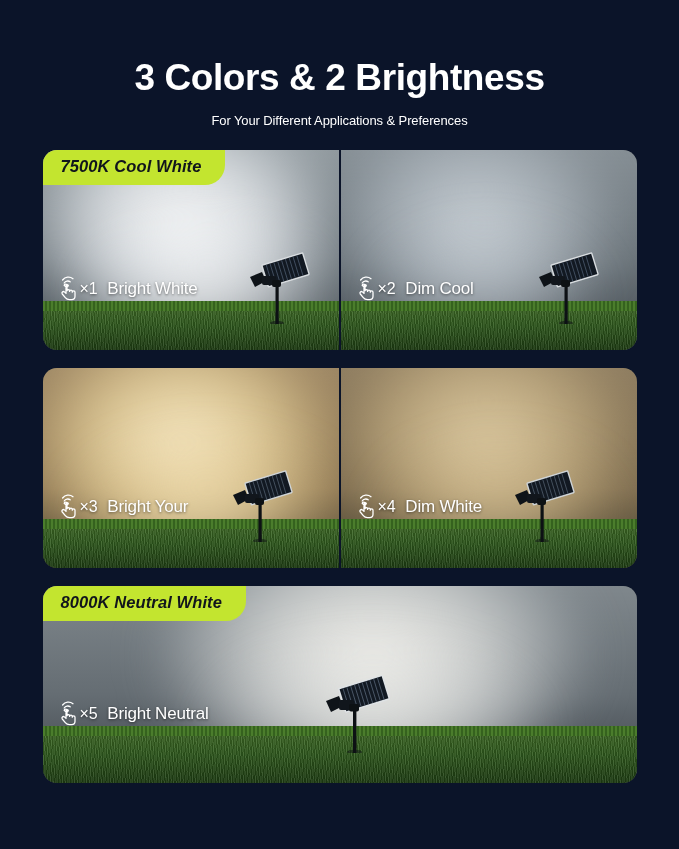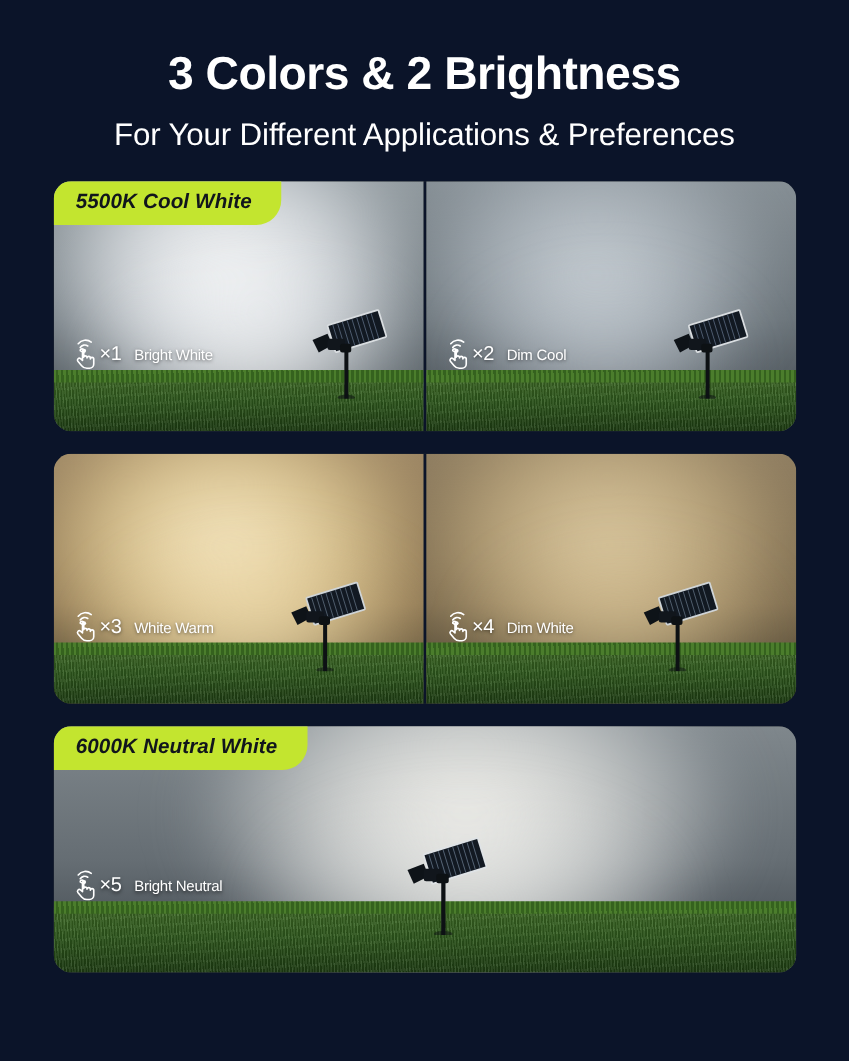--- a/index.html
+++ b/index.html
@@ -8,33 +8,33 @@
     width: 679px;
     height: 849px;
     background: #0b1429;
     font-family: "Liberation Sans", sans-serif;
     overflow: hidden;
     position: relative;
   }
 
   
   .header {
-    padding-top: 39px;
+    padding-top: 58px;
     text-align: center;
   }
   .title {
     color: #ffffff;
     font-size: 37px;
     font-weight: bold;
     letter-spacing: -0.4px;
     line-height: 1.1;
   }
   .subtitle {
     color: #ffffff;
-    font-size: 25px;
+    font-size: 13px;
     font-weight: normal;
     margin-top: 14px;
     letter-spacing: -0.1px;
   }
 
   
   .rows { margin-top: 22px; }
 
   .row {
     position: relative;
@@ -126,21 +126,21 @@
   }
   .caption.neutral-cap { bottom: 56px; }
   .tap-icon { width: 22px; height: 26px; flex: none; }
   .tap-count {
     font-size: 16px;
     font-weight: normal;
     margin-left: 1px;
     letter-spacing: -0.2px;
   }
   .cap-text {
-    font-size: 12px;
+    font-size: 17px;
     font-weight: normal;
     margin-left: 10px;
     letter-spacing: -0.2px;
   }
 </style>
 </head>
 <body>
 
 <div class="header">
   <div class="title">3 Colors &amp; 2 Brightness</div>
@@ -233,21 +233,21 @@
               <path d="M5.6 4.0 a7.4 7.4 0 0 1 10.4 -1.3"></path>
             </g>
             <circle cx="10.2" cy="9.6" r="1.7" fill="#ffffff"></circle>
             <path d="M9.0 10.6 L9.0 17.4 L7.4 15.9 a1.5 1.5 0 0 0 -2.1 2.1 l3.0 3.6 a5.4 5.4 0 0 0 4.2 2.0 h2.1 a3.4 3.4 0 0 0 3.4 -3.4 v-4.0 a1.35 1.35 0 0 0 -2.7 0 v-0.8 a1.35 1.35 0 0 0 -2.7 0 v-0.7 a1.35 1.35 0 0 0 -2.6 0 v-5.2 a1.4 1.4 0 0 0 -2.8 0 z" fill="none" stroke="#ffffff" stroke-width="1.3" stroke-linejoin="round"></path>
           </svg>
           <span class="tap-count">×2</span>
           <span class="cap-text">Dim Cool</span>
         </div>
       </div>
     </div>
-    <div class="badge">5500K Cool White</div>
+    <div class="badge">7500K Cool White</div>
   </div>
 
   <div class="row">
     <div class="panes">
 
       <div class="pane">
         <div class="scene sky-warm-bright">
           <div class="glow" style="width:310px;height:240px;left:-15px;top:-45px;background:radial-gradient(ellipse at center,rgba(253,240,206,.97) 0%,rgba(247,226,170,.74) 38%,rgba(226,196,132,.30) 67%,rgba(190,160,100,0) 100%);"></div>
           <div class="glow" style="width:260px;height:150px;left:35px;top:75px;background:radial-gradient(ellipse at center,rgba(250,232,186,.52) 0%,rgba(230,200,140,.18) 58%,rgba(200,170,110,0) 100%);"></div>
         </div>
@@ -279,21 +279,21 @@
         <div class="caption">
           <svg class="tap-icon" viewBox="0 0 22 26">
             <g fill="none" stroke="#ffffff" stroke-width="1.3" stroke-linecap="round">
               <path d="M7.2 7.0 a4.2 4.2 0 0 1 6.0 -1.2"></path>
               <path d="M5.6 4.0 a7.4 7.4 0 0 1 10.4 -1.3"></path>
             </g>
             <circle cx="10.2" cy="9.6" r="1.7" fill="#ffffff"></circle>
             <path d="M9.0 10.6 L9.0 17.4 L7.4 15.9 a1.5 1.5 0 0 0 -2.1 2.1 l3.0 3.6 a5.4 5.4 0 0 0 4.2 2.0 h2.1 a3.4 3.4 0 0 0 3.4 -3.4 v-4.0 a1.35 1.35 0 0 0 -2.7 0 v-0.8 a1.35 1.35 0 0 0 -2.7 0 v-0.7 a1.35 1.35 0 0 0 -2.6 0 v-5.2 a1.4 1.4 0 0 0 -2.8 0 z" fill="none" stroke="#ffffff" stroke-width="1.3" stroke-linejoin="round"></path>
           </svg>
           <span class="tap-count">×3</span>
-          <span class="cap-text">White Warm</span>
+          <span class="cap-text">Bright Your</span>
         </div>
       </div>
 
       <div class="pane">
         <div class="scene sky-warm-dim">
           <div class="glow" style="width:290px;height:225px;left:0px;top:-40px;background:radial-gradient(ellipse at center,rgba(246,228,186,.82) 0%,rgba(234,210,158,.52) 42%,rgba(208,180,124,.20) 70%,rgba(180,152,98,0) 100%);"></div>
           <div class="glow" style="width:230px;height:135px;left:45px;top:80px;background:radial-gradient(ellipse at center,rgba(240,218,170,.34) 0%,rgba(215,186,130,.12) 60%,rgba(190,162,108,0) 100%);"></div>
         </div>
         <div class="grass"></div>
         <div class="fixture" style="left:172px;bottom:26px;">
@@ -376,16 +376,16 @@
               <path d="M5.6 4.0 a7.4 7.4 0 0 1 10.4 -1.3"></path>
             </g>
             <circle cx="10.2" cy="9.6" r="1.7" fill="#ffffff"></circle>
             <path d="M9.0 10.6 L9.0 17.4 L7.4 15.9 a1.5 1.5 0 0 0 -2.1 2.1 l3.0 3.6 a5.4 5.4 0 0 0 4.2 2.0 h2.1 a3.4 3.4 0 0 0 3.4 -3.4 v-4.0 a1.35 1.35 0 0 0 -2.7 0 v-0.8 a1.35 1.35 0 0 0 -2.7 0 v-0.7 a1.35 1.35 0 0 0 -2.6 0 v-5.2 a1.4 1.4 0 0 0 -2.8 0 z" fill="none" stroke="#ffffff" stroke-width="1.3" stroke-linejoin="round"></path>
           </svg>
           <span class="tap-count">×5</span>
           <span class="cap-text">Bright Neutral</span>
         </div>
       </div>
     </div>
-    <div class="badge">6000K Neutral White</div>
+    <div class="badge">8000K Neutral White</div>
   </div>
 
 </div>
 
 </body></html>

